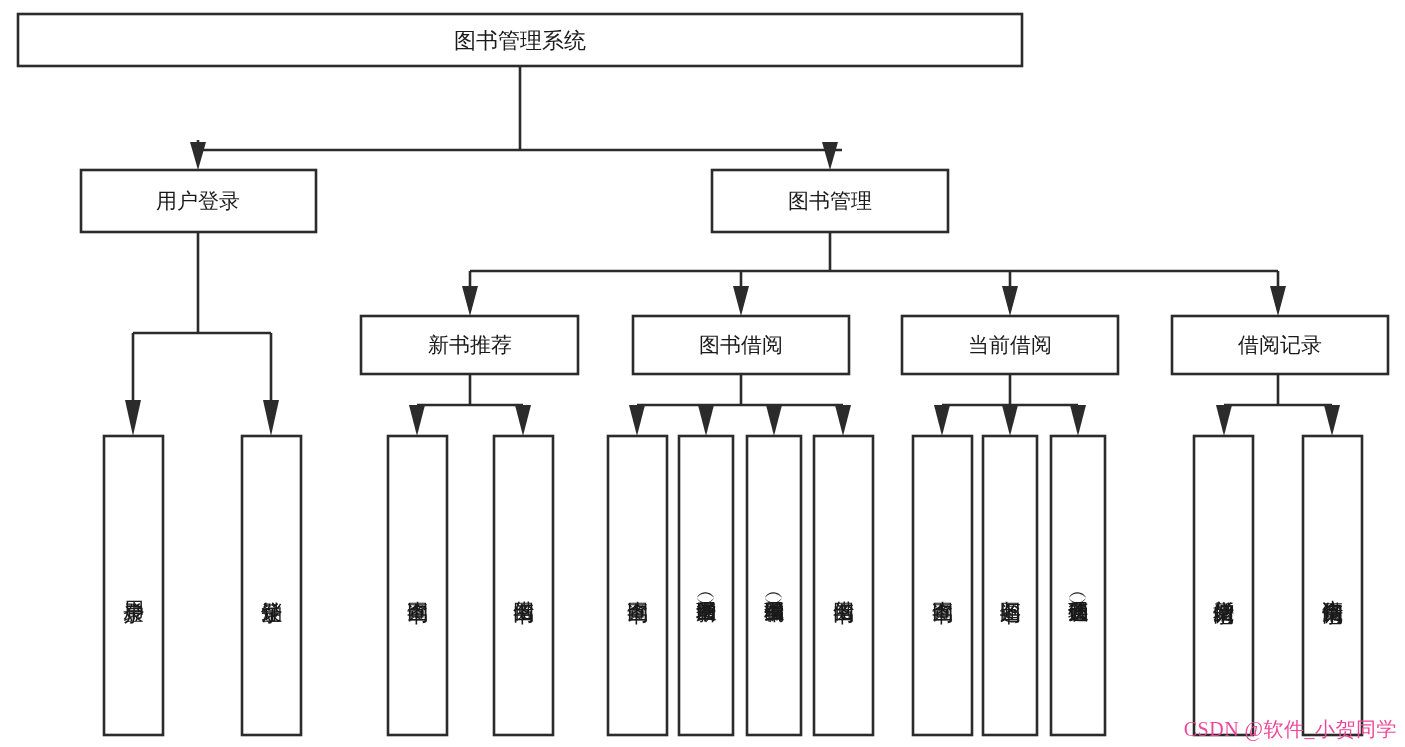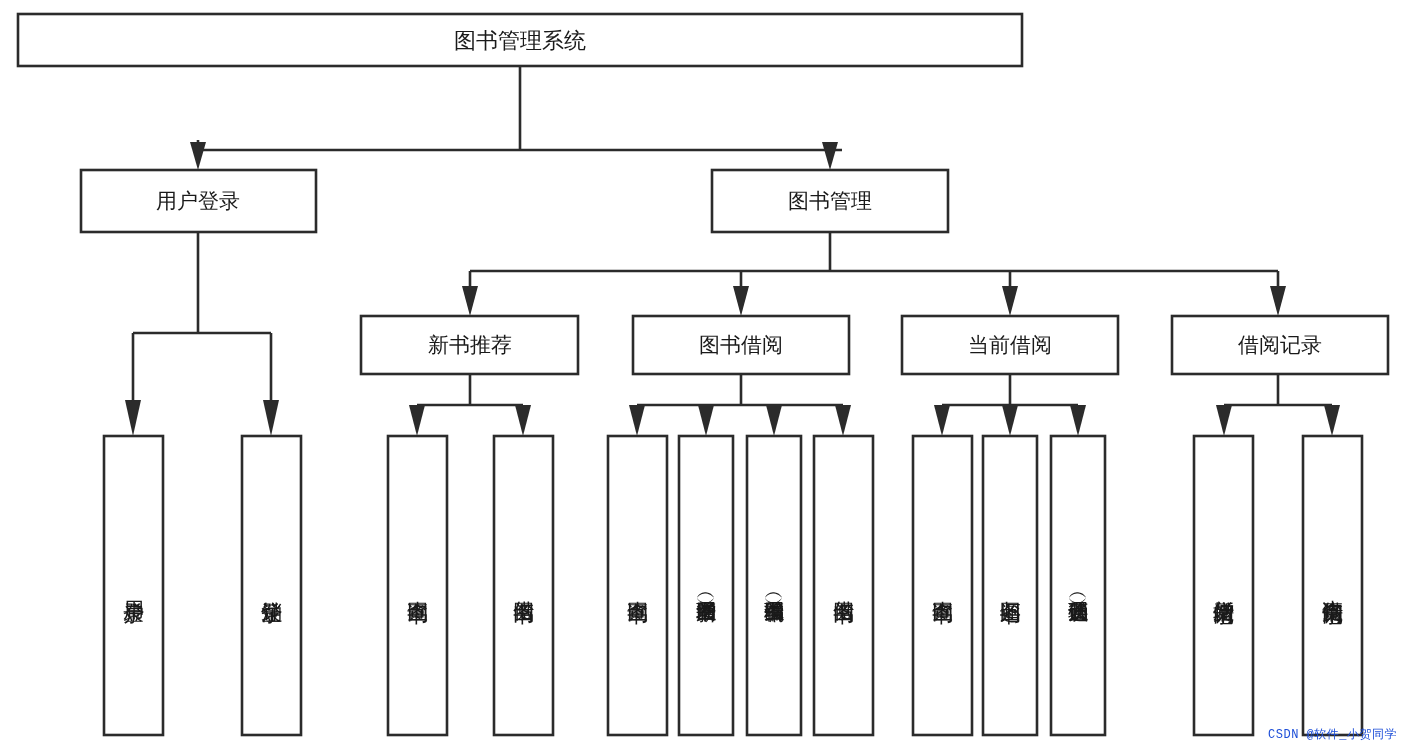--- a/index.html
+++ b/index.html
@@ -69,23 +69,23 @@
     letter-spacing: 1px;
     pointer-events: none;
     display: flex;
     align-items: center;
     justify-content: center;
   }
   .watermark {
     position: absolute;
     right: 8px;
     bottom: 4px;
-    font-family: Liberation Mono, monospace;
-    font-size: 12px;
-    color: #1d4ed8;
+    font-family: Liberation Serif, serif;
+    font-size: 20px;
+    color: #ec4899;
     white-space: nowrap;
     letter-spacing: 0.5px;
   }
 </style>
 </head>
 <body>
 
 <div id="diagram-root">
 
   <svg id="flow" viewBox="0 0 1405 747">

